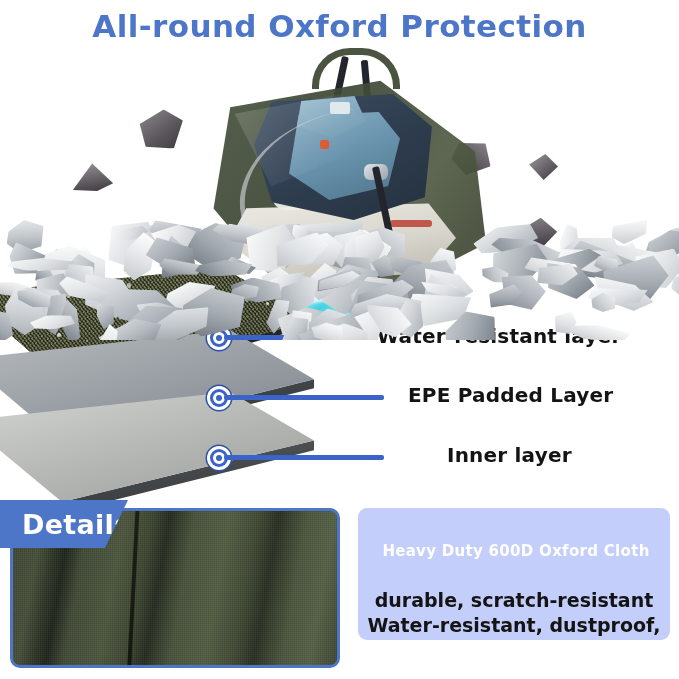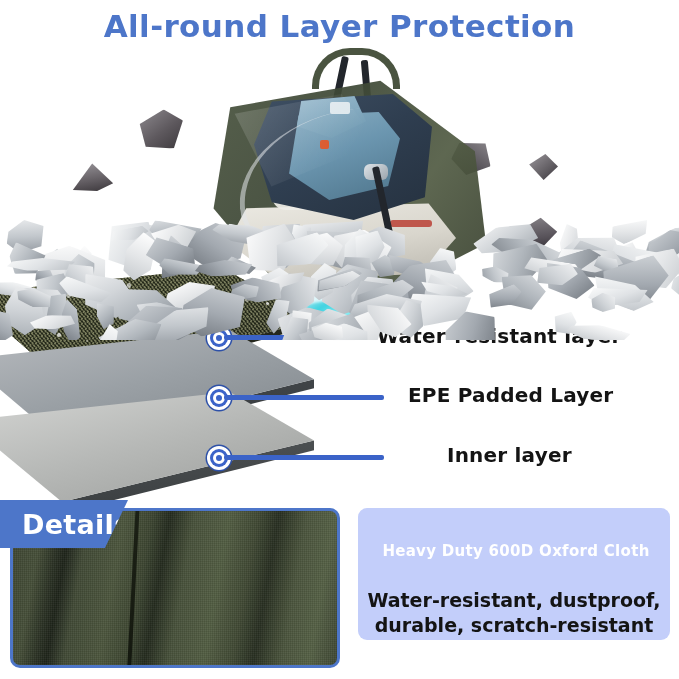--- a/index.html
+++ b/index.html
@@ -194,21 +194,21 @@
     font-family:"DejaVu Sans","Liberation Sans",sans-serif;white-space:nowrap;}
   #copyBody{position:absolute;left:358px;top:588px;width:312px;text-align:center;
     color:#141414;font-size:19px;font-weight:bold;line-height:25px;
     font-family:"DejaVu Sans","Liberation Sans",sans-serif;}
 </style>
 </head>
 <body>
 
 <div id="page">
 
-  <div id="title">All-round Layer Protection</div>
+  <div id="title">All-round Oxford Protection</div>
 
   <div id="hero">
 
     <div class="chunk f1"></div>
     <div class="chunk f2"></div>
     <div class="chunk f3"></div>
     <div class="chunk f4"></div>
     <div class="chunk f5"></div>
     <div class="chunk f6"></div>
 
@@ -428,17 +428,17 @@
       <div class="seam"></div>
     </div>
     <div id="detailsBadge">
       <span>Details</span>
     </div>
   </div>
 
   <div id="copyPanel"></div>
   <div id="copyHeadline">Heavy Duty 600D Oxford Cloth</div>
   <div id="copyBody">
+    <div>durable, scratch-resistant</div>
     <div>Water-resistant, dustproof,</div>
-    <div>durable, scratch-resistant</div>
   </div>
 
 </div>
 
 </body></html>

